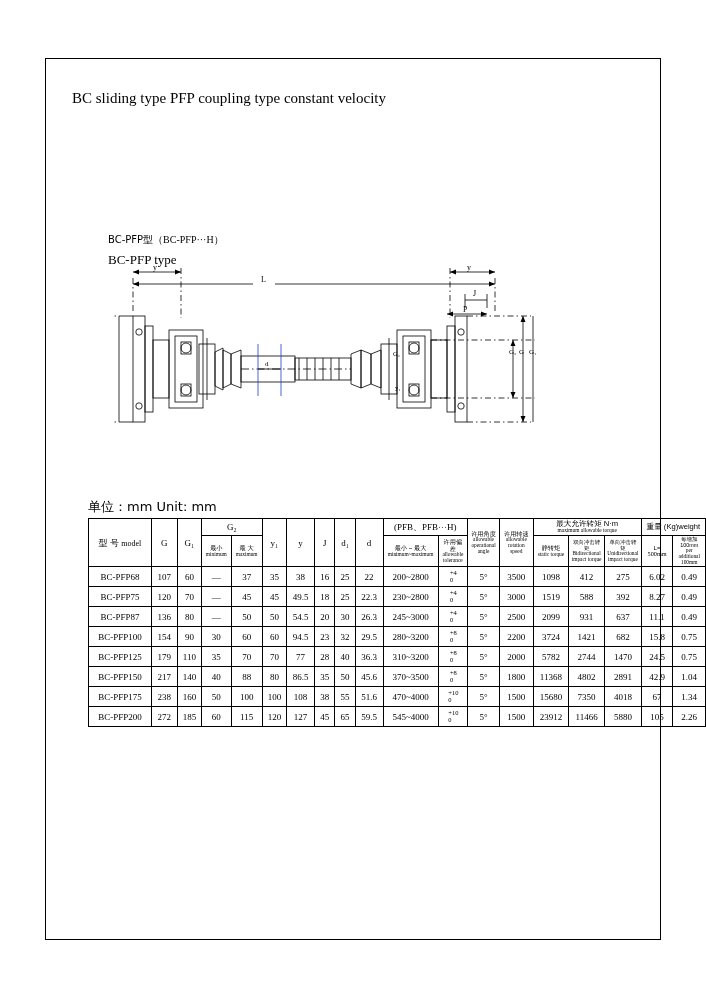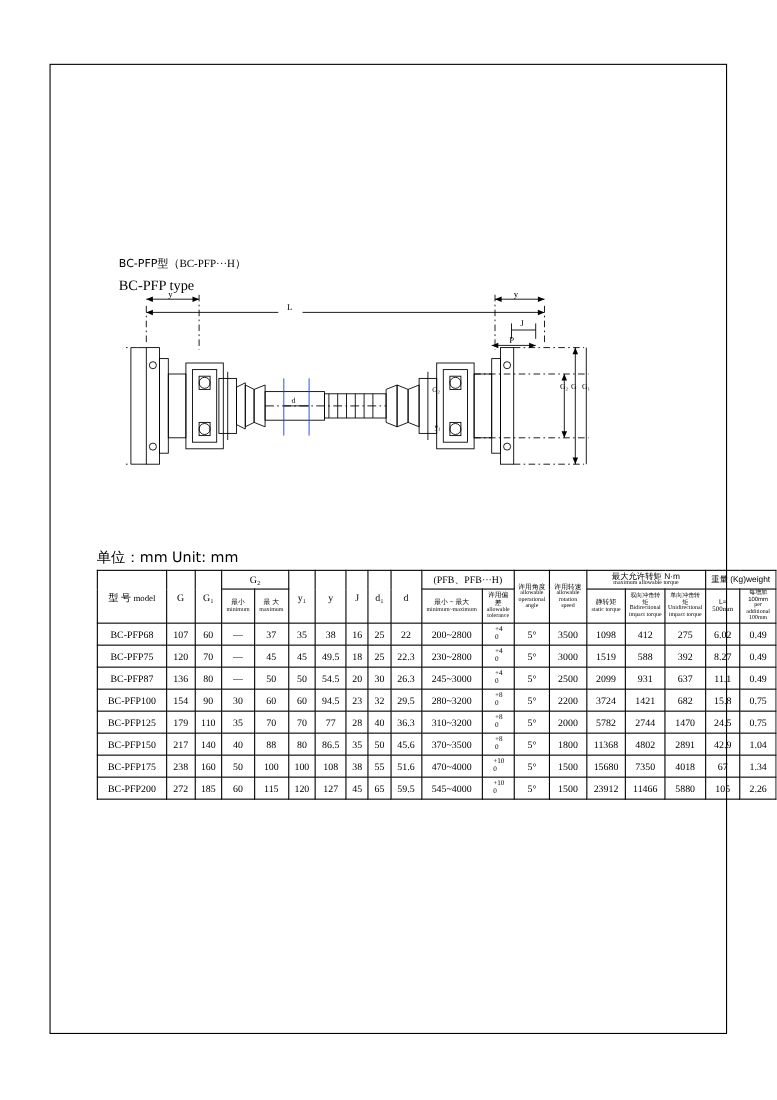--- a/index.html
+++ b/index.html
@@ -95,20 +95,21 @@
   .sup{display:block;}
   .sub{display:block;}
   .data-row td{height:17px;}
 </style>
 </head>
 <body>
 
 <div class="page-frame"></div>
 
 <div class="title-block">
+  <div class="title-en">BC sliding type PFP coupling type constant velocity</div>
 </div>
 
 <div class="subtitle-block">
   <div class="sub-line1">
     <span>BC-PFP型</span><span class="lat">（BC-PFP···H）</span>
   </div>
   <div class="sub-line2">BC-PFP type</div>
 </div>
 
 <div class="drawing">

